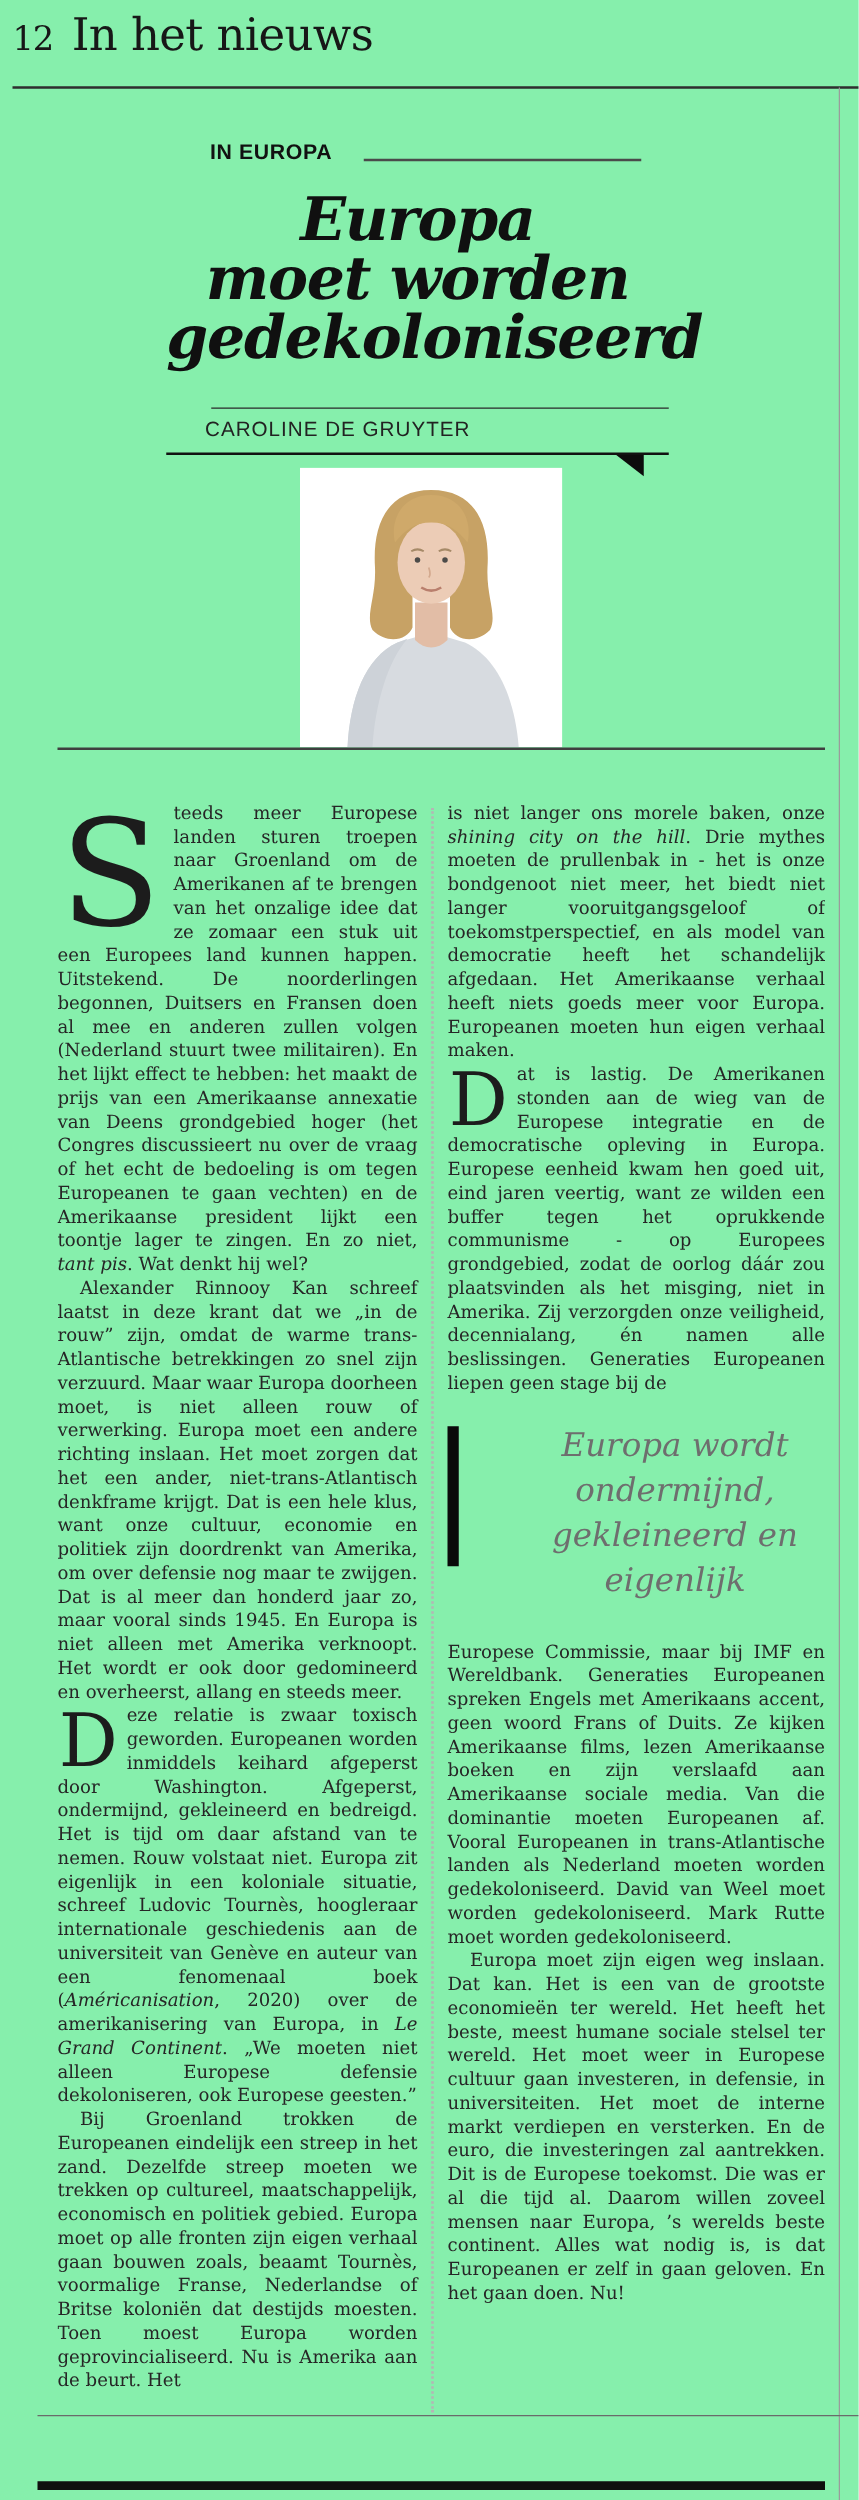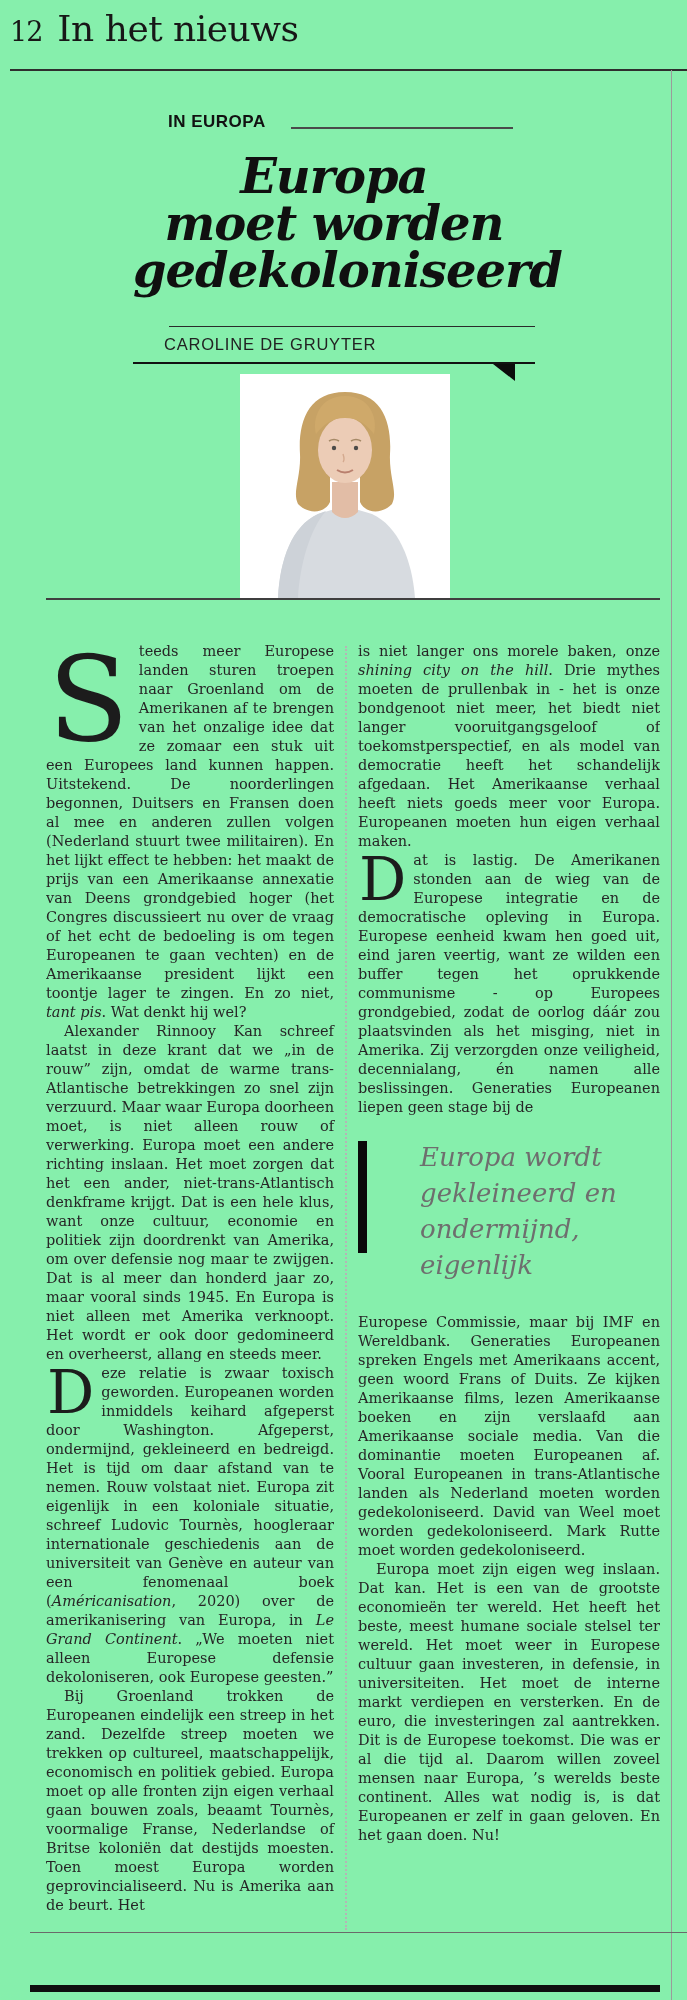--- a/index.html
+++ b/index.html
@@ -40,21 +40,21 @@
   .col-divider{width:0;border-left:2px dotted #b5b5b5;margin:4px 11px 0 11px;}
   .col-right{width:302px;}
   .body-p{margin:0;font-size:14.5px;line-height:19px;text-align:justify;color:#262626;}
   .body-p em{font-style:italic;}
   .indent{text-indent:18px;}
   .dropcap{float:left;font-family:"DejaVu Serif",serif;color:#1c1c1c;}
   .drop-s .dropcap{font-size:118px;line-height:98px;padding:8px 10px 2px 2px;}
   .drop-d .dropcap{font-size:59px;line-height:49px;padding:4px 7px 1px 1px;}
 
   
-  .pullquote{position:relative;margin:18px 0 26px 0;padding:4px 0 4px 62px;min-height:120px;}
+  .pullquote{position:relative;margin:18px 0 26px 0;padding:4px 0 4px 62px;min-height:120px;text-align:center;}
   .pq-bar{position:absolute;left:0;top:6px;width:9px;height:112px;background:#0a0a0a;}
   .pq-text{font-style:italic;font-size:26px;line-height:36px;color:#6e6e6e;}
 
   
   .footer-rule-thin{position:absolute;left:30px;top:1932px;width:657px;height:1px;background:#6a6a6a;}
   .footer-note{position:absolute;left:46px;top:1951px;font-family:"Liberation Sans",sans-serif;
                font-size:15px;color:#1a1a1a;}
   .footer-author{font-weight:bold;}
   .footer-rest{margin-left:4px;}
   .footer-bar{position:absolute;left:30px;top:1985px;width:630px;height:7px;background:#0f0f0f;}
@@ -122,22 +122,22 @@
         <p class="body-p indent"><span>Bij Groenland trokken de Europeanen eindelijk een streep in het zand. Dezelfde streep moeten we trekken op cultureel, maatschappelijk, economisch en politiek gebied. Europa moet op alle fronten zijn eigen verhaal gaan bouwen zoals, beaamt Tournès, voormalige Franse, Nederlandse of Britse koloniën dat destijds moesten. Toen moest Europa worden geprovincialiseerd. Nu is Amerika aan de beurt. Het</span></p>
       </div>
     <div class="col-divider"></div>
     <div class="col-right">
         <p class="body-p"><span>is niet langer ons morele baken, onze </span><em>shining city on the hill</em><span>. Drie mythes moeten de prullenbak in - het is onze bondgenoot niet meer, het biedt niet langer vooruitgangsgeloof of toekomstperspectief, en als model van democratie heeft het schandelijk afgedaan. Het Amerikaanse verhaal heeft niets goeds meer voor Europa. Europeanen moeten hun eigen verhaal maken.</span></p>
         <p class="body-p drop-d"><span class="dropcap">D</span><span>at is lastig. De Amerikanen stonden aan de wieg van de Europese integratie en de democratische opleving in Europa. Europese eenheid kwam hen goed uit, eind jaren veertig, want ze wilden een buffer tegen het oprukkende communisme - op Europees grondgebied, zodat de oorlog dáár zou plaatsvinden als het misging, niet in Amerika. Zij verzorgden onze veiligheid, decennialang, én namen alle beslissingen. Generaties Europeanen liepen geen stage bij de</span></p>
         <div class="pullquote">
           <span class="pq-bar"></span>
           <div class="pq-text">
             <div>Europa wordt</div>
+            <div>ondermijnd,</div>
             <div>gekleineerd en</div>
-            <div>ondermijnd,</div>
             <div>eigenlijk</div>
           </div>
         </div>
         <p class="body-p"><span>Europese Commissie, maar bij IMF en Wereldbank. Generaties Europeanen spreken Engels met Amerikaans accent, geen woord Frans of Duits. Ze kijken Amerikaanse films, lezen Amerikaanse boeken en zijn verslaafd aan Amerikaanse sociale media. Van die dominantie moeten Europeanen af. Vooral Europeanen in trans-Atlantische landen als Nederland moeten worden gedekoloniseerd. David van Weel moet worden gedekoloniseerd. Mark Rutte moet worden gedekoloniseerd.</span></p>
         <p class="body-p indent"><span>Europa moet zijn eigen weg inslaan. Dat kan. Het is een van de grootste economieën ter wereld. Het heeft het beste, meest humane sociale stelsel ter wereld. Het moet weer in Europese cultuur gaan investeren, in defensie, in universiteiten. Het moet de interne markt verdiepen en versterken. En de euro, die investeringen zal aantrekken. Dit is de Europese toekomst. Die was er al die tijd al. Daarom willen zoveel mensen naar Europa, ’s werelds beste continent. Alles wat nodig is, is dat Europeanen er zelf in gaan geloven. En het gaan doen. Nu!</span></p>
       </div>
   </div>
 
   <div class="footer-rule-thin"></div>
   <div class="footer-bar"></div>

